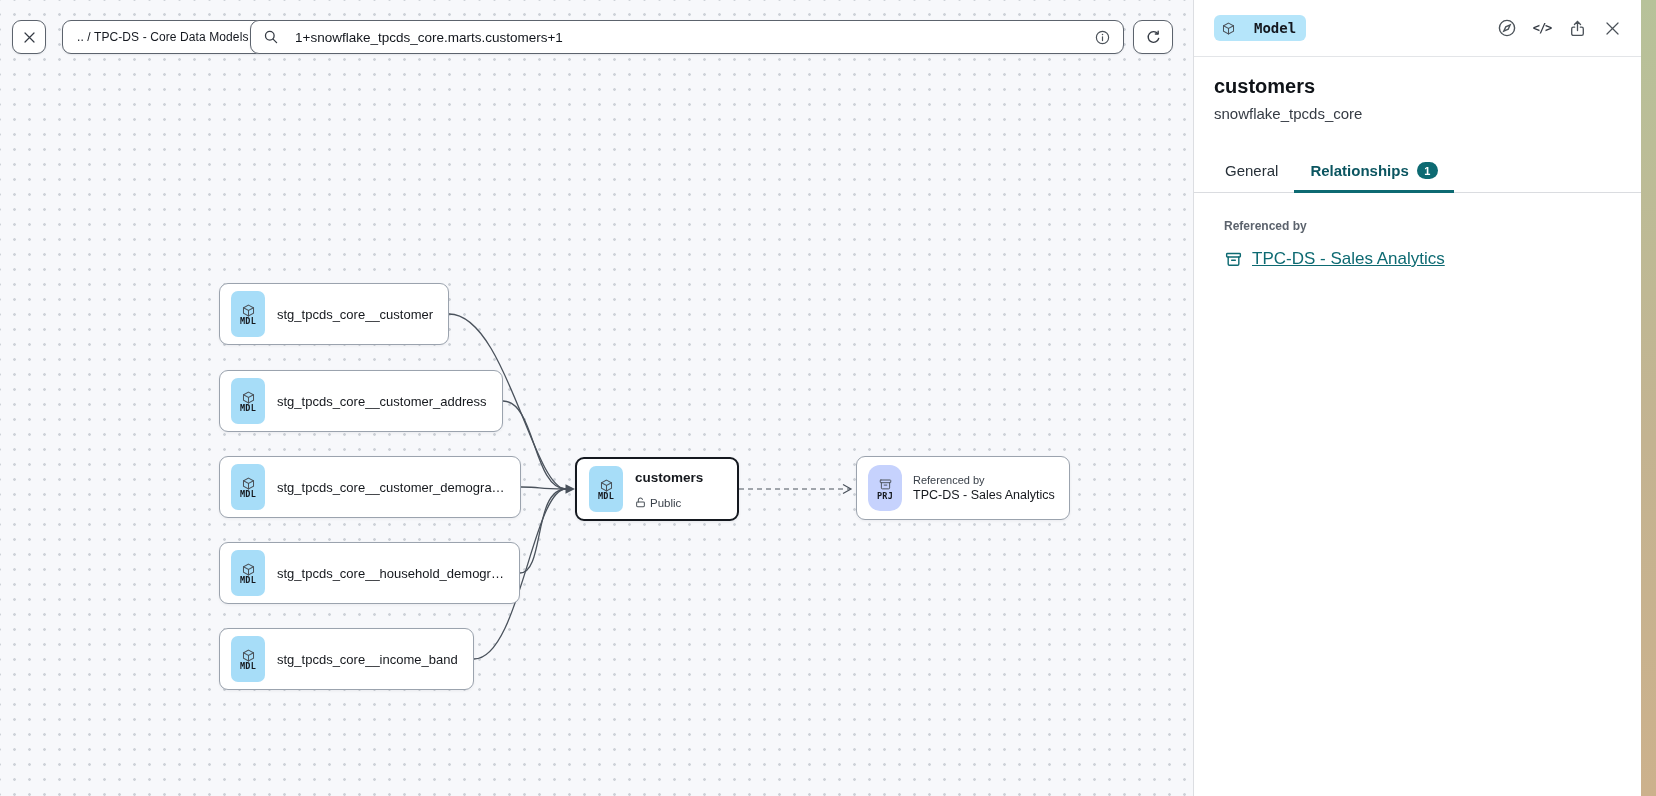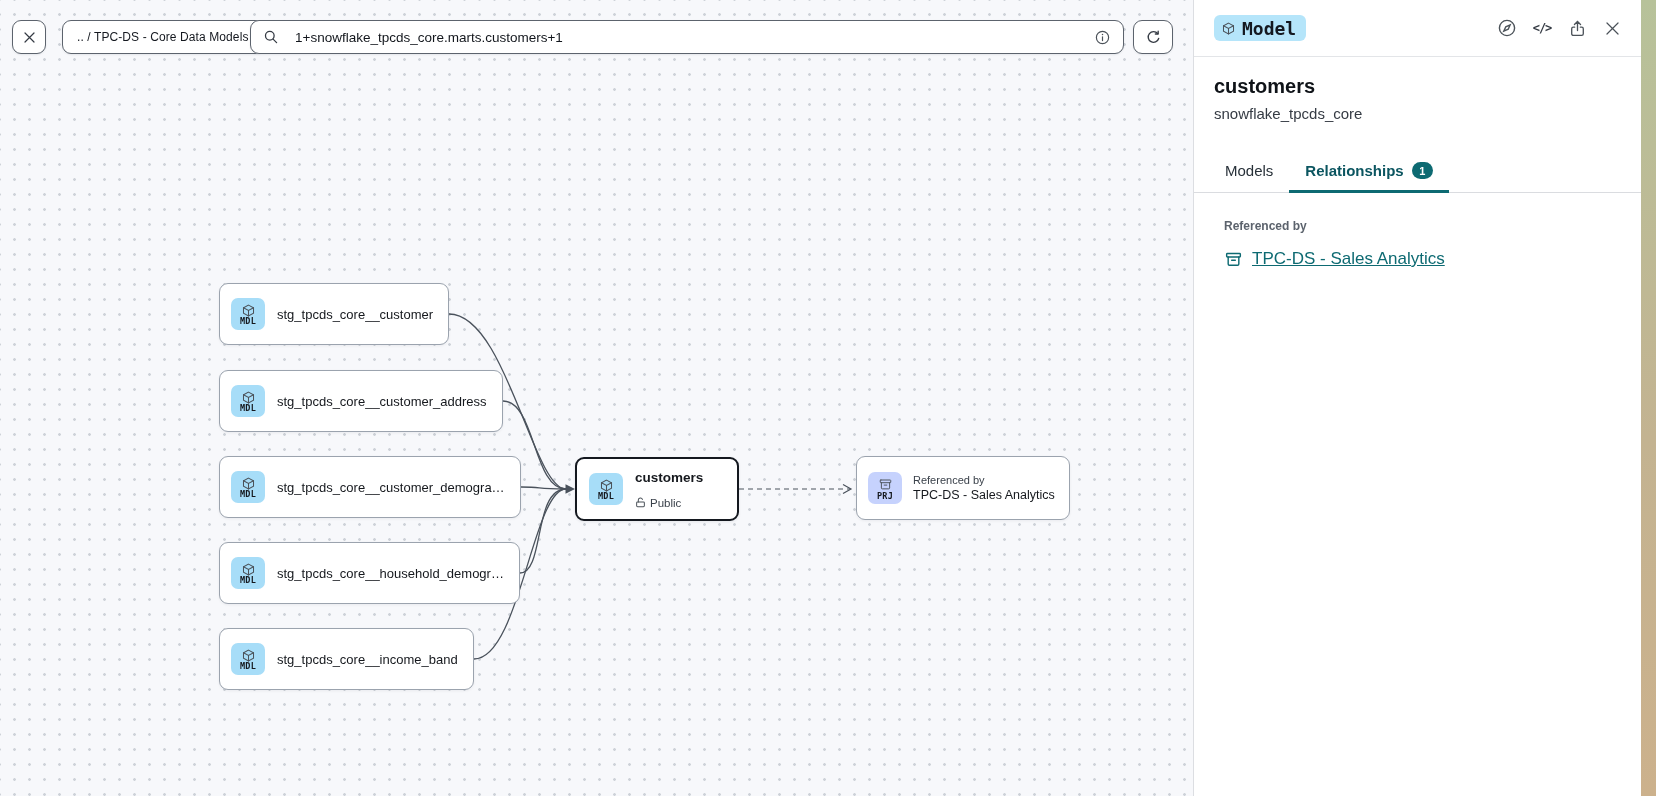--- a/index.html
+++ b/index.html
@@ -34,21 +34,21 @@
   .icon-stroke-thin { stroke:#4b5259; fill:none; stroke-width:1.4; stroke-linecap:round; }
 
   
   .model-node {
     position:absolute; height:62px; background:#fff;
     border:1.3px solid #9ba3ae; border-radius:9px;
     display:flex; align-items:center; padding:0 15px 0 11px; gap:12px;
     box-shadow:0 1px 3px rgba(16,24,40,.06); white-space:nowrap; cursor:pointer;
   }
   .node-icon {
-    width:34px; height:32px; border-radius:7px; background:var(--mdl-bg,#a7ddf8);
+    width:34px; height:46px; border-radius:7px; background:var(--mdl-bg,#a7ddf8);
     display:flex; flex-direction:column; align-items:center; justify-content:center;
     flex:none; padding-top:2px;
   }
   .node-icon .tag {
     font-family:"DejaVu Sans Mono", monospace; font-size:8.5px; font-weight:700;
     color:#15181d; line-height:1.1; letter-spacing:.2px;
   }
   .node-label { font-size:13px; color:#15181d; }
 
   .selected-node {
@@ -59,34 +59,34 @@
   }
   .selected-node .title { font-size:13.5px; font-weight:700; color:#15181d; }
   .pub-row { display:flex; align-items:center; gap:4px; margin-top:12px; font-size:11.5px; color:#3a414a; }
 
   .project-node {
     left:856px; top:456px; height:64px; position:absolute;
     background:#fff; border:1.3px solid #9ba3ae; border-radius:9px;
     display:flex; align-items:center; padding:0 14px 0 11px; gap:11px;
     box-shadow:0 1px 3px rgba(16,24,40,.06); white-space:nowrap; cursor:pointer;
   }
-  .project-node .node-icon { background:var(--prj-bg,#c6d2fd); }
+  .project-node .node-icon { background:var(--prj-bg,#c6d2fd);border-radius:12px; }
   .prj-kicker { font-size:11px; color:#3a414a; }
   .prj-label { font-size:12.5px; color:#15181d; margin-top:2px; }
 
   
   .panel {
     position:absolute; left:1193px; top:0; width:448px; height:796px;
     background:#fff; border-left:1px solid #dcdee2;
   }
   .panel-header { height:57px; border-bottom:1px solid #e3e5e8; display:flex; align-items:center; padding:0 18px 0 20px; }
   .type-badge {
-    display:inline-flex; align-items:center; gap:7px; height:26px; padding:0 10px 0 8px;
+    display:inline-flex; align-items:center; gap:19px; height:26px; padding:0 10px 0 8px;
     background:var(--badge-bg,#b5e5fa); border-radius:6px;
-    font-family:"DejaVu Sans Mono", monospace; font-size:18px; font-weight:600; color:#14181f;justify-content:flex-end;
+    font-family:"DejaVu Sans Mono", monospace; font-size:14px; font-weight:600; color:#14181f;justify-content:flex-end;
   }
   .header-icons { margin-left:auto; display:flex; align-items:center; gap:13px; }
   .hicon { width:22px; height:22px; display:flex; align-items:center; justify-content:center; cursor:pointer; }
   .code-glyph { font-family:"DejaVu Sans Mono", monospace; font-size:12px; font-weight:700; color:#353b44; letter-spacing:-1px; }
 
   .title-block { padding:18px 20px 0 20px; }
   .panel-title { font-size:20px; font-weight:700; color:#0f1318; }
   .panel-subtitle { font-size:15px; color:#353b44; margin-top:7px; }
 
   .tabs { display:flex; margin-top:27px; padding:0 15px; border-bottom:1px solid #dadce0; }
@@ -283,21 +283,21 @@
       </div>
     </div>
 
     <div class="title-block">
       <h1 class="panel-title">customers</h1>
       <div class="panel-subtitle">snowflake_tpcds_core</div>
     </div>
 
     <div class="tabs">
       <div class="tab">
-        <span>Models</span>
+        <span>General</span>
       </div>
       <div class="tab active">
         <span>Relationships</span>
         <span class="count-badge">1</span>
       </div>
     </div>
 
     <div class="tab-content">
       <div class="section-label">Referenced by</div>
       <div class="ref-link-row">

